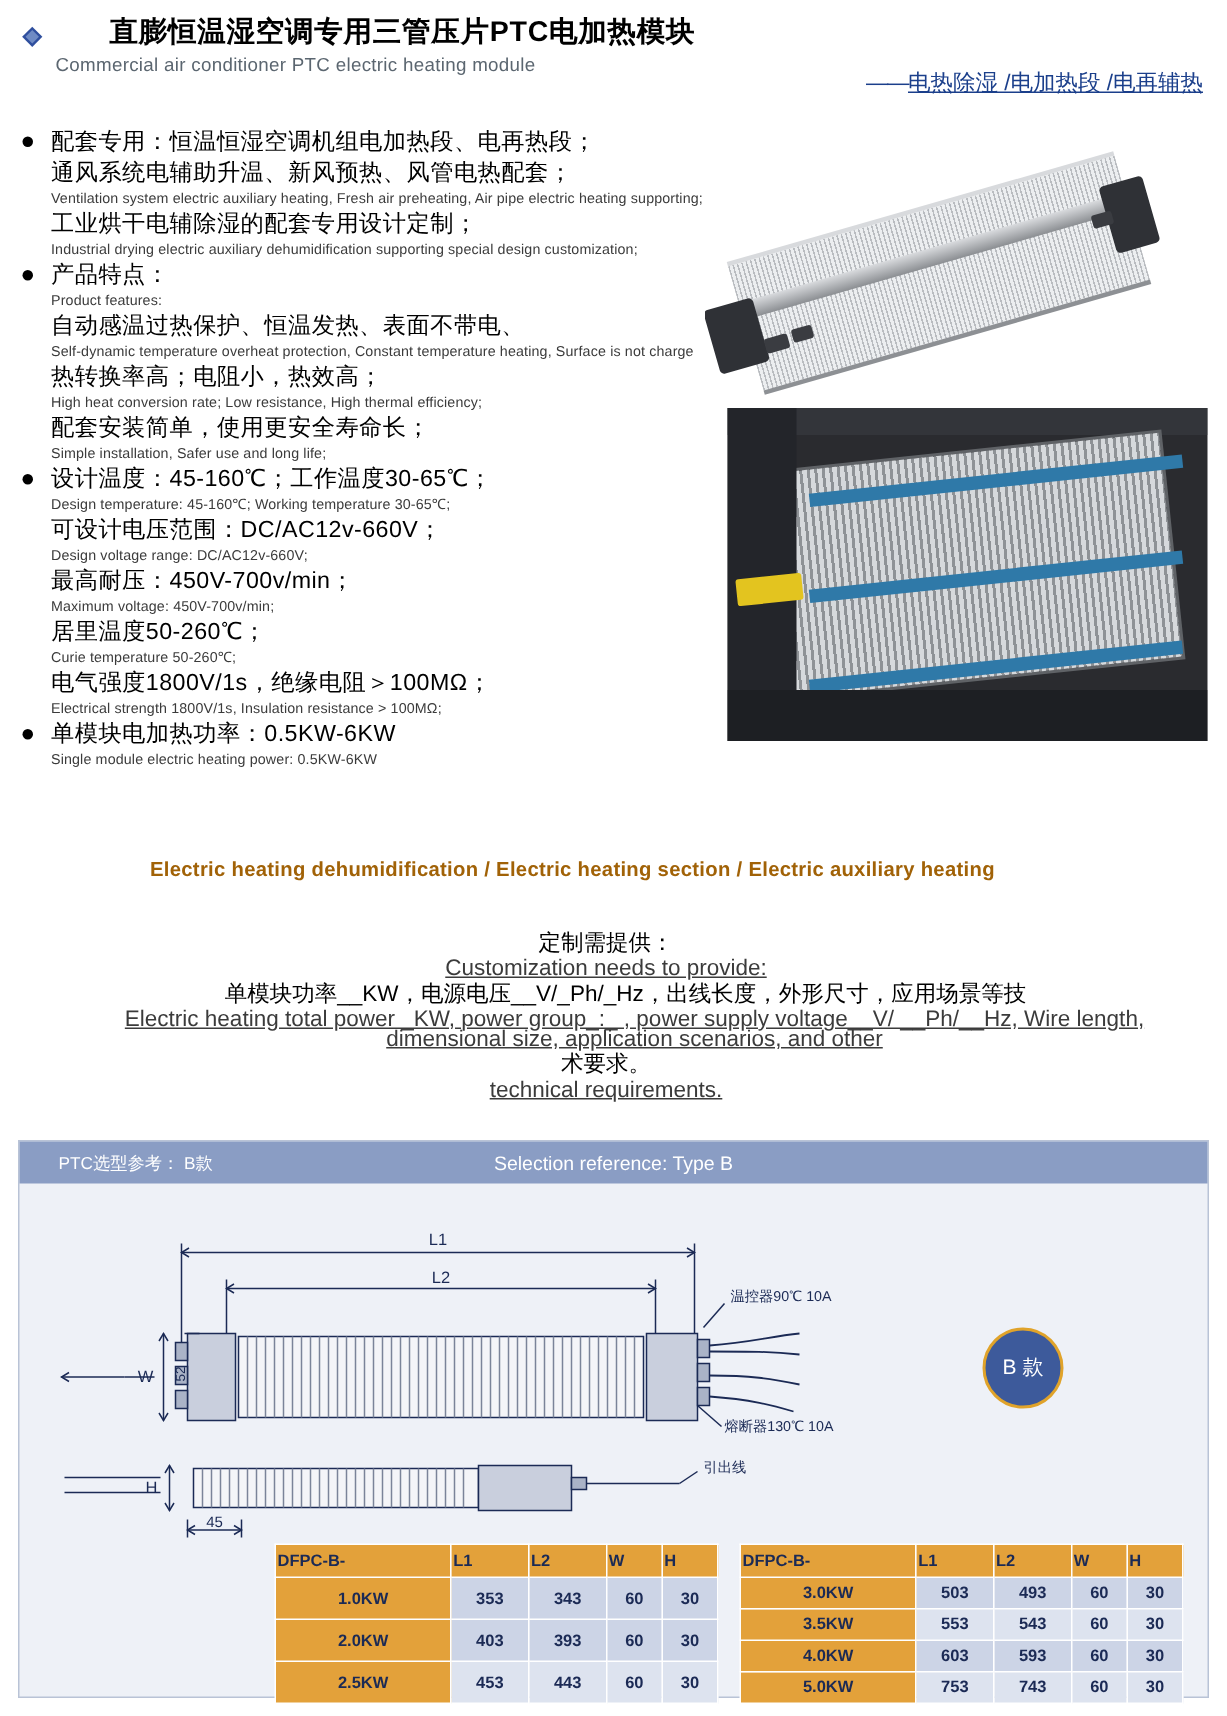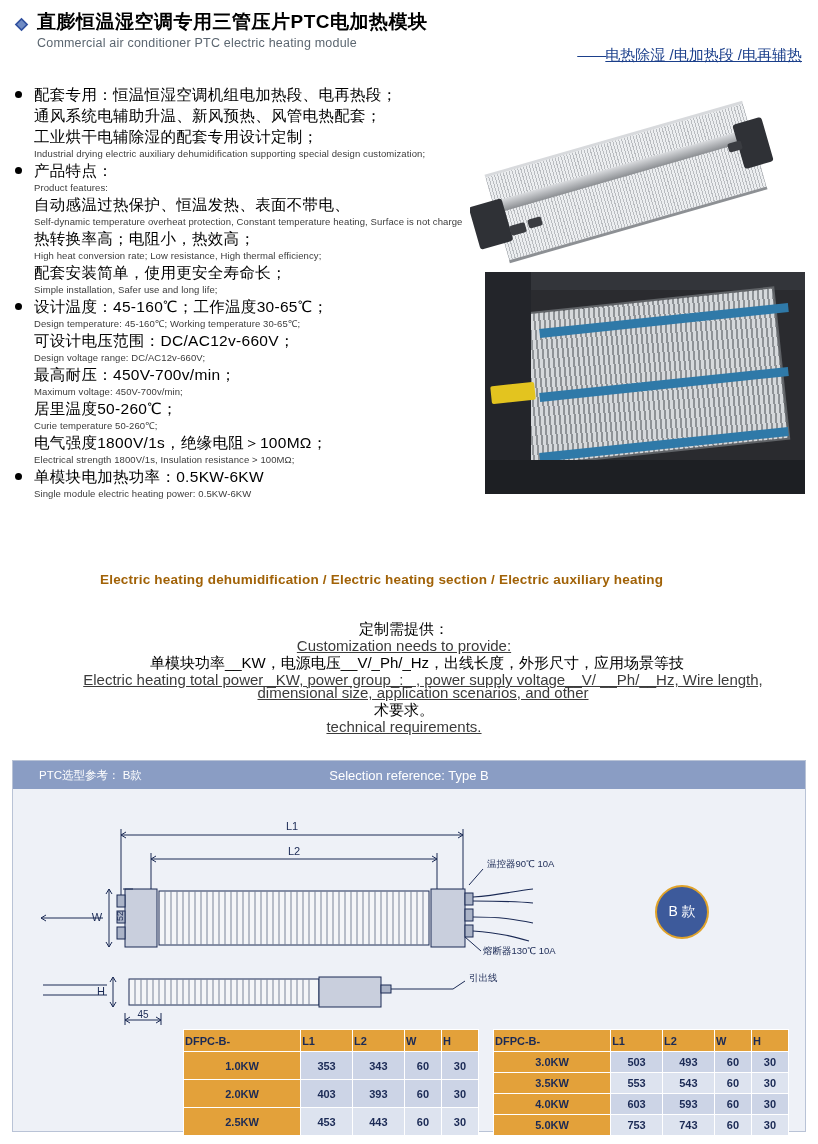--- a/index.html
+++ b/index.html
@@ -17,21 +17,21 @@
 
   
   .header { position: absolute; left: 0; top: 10px; width: 818px; }
   .hdr-row { display: flex; align-items: flex-start; padding-left: 14px; }
   .diamond-icon {
     width: 15px; height: 15px; margin-top: 7px; margin-right: 8px;
     flex: 0 0 auto;
   }
   .title-cn {
     font-size: 19px; font-weight: bold; letter-spacing: 0.5px;
-    line-height: 24px; color: #000;
+    line-height: 24px; color: #000; margin-left: 36px;
   }
   .title-en {
     font-size: 12.5px; color: #5b6670; letter-spacing: 0.2px;
     margin-left: 37px; margin-top: 2px;
   }
   .subtitle-right {
     position: absolute; right: 16px; top: 36px;
     font-size: 15px; color: #1b3f8b; white-space: nowrap;
   }
   .subtitle-right .dash { color: #1b3f8b; letter-spacing: -1px; }
@@ -182,20 +182,21 @@
       <span class="dash">——</span><span class="ul">电热除湿 /电加热段 /电再辅热</span>
     </div>
   </div>
 
   <div class="content">
 
     <div class="bullet-block">
       <span class="bullet-dot"></span>
       <div class="line-cn">配套专用：恒温恒湿空调机组电加热段、电再热段；</div>
       <div class="line-cn">通风系统电辅助升温、新风预热、风管电热配套；</div>
+      <div class="line-en">Ventilation system electric auxiliary heating, Fresh air preheating, Air pipe electric heating supporting;</div>
       <div class="line-cn">工业烘干电辅除湿的配套专用设计定制；</div>
       <div class="line-en">Industrial drying electric auxiliary dehumidification supporting special design customization;</div>
     </div>
 
     <div class="bullet-block">
       <span class="bullet-dot"></span>
       <div class="line-cn">产品特点：</div>
       <div class="line-en">Product features:</div>
       <div class="line-cn">自动感温过热保护、恒温发热、表面不带电、</div>
       <div class="line-en">Self-dynamic temperature overheat protection, Constant temperature heating, Surface is not charge</div>

